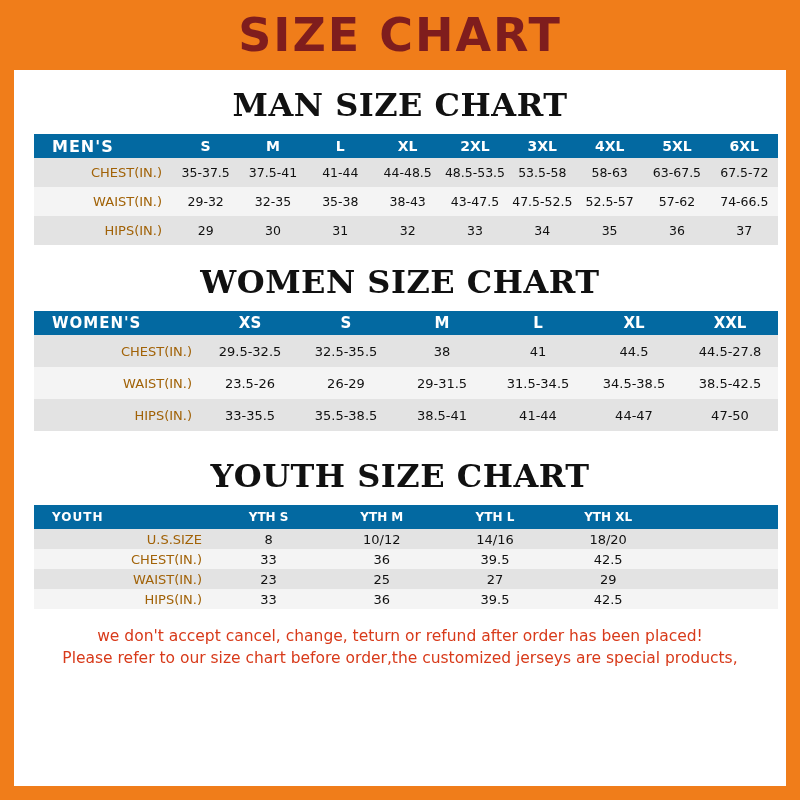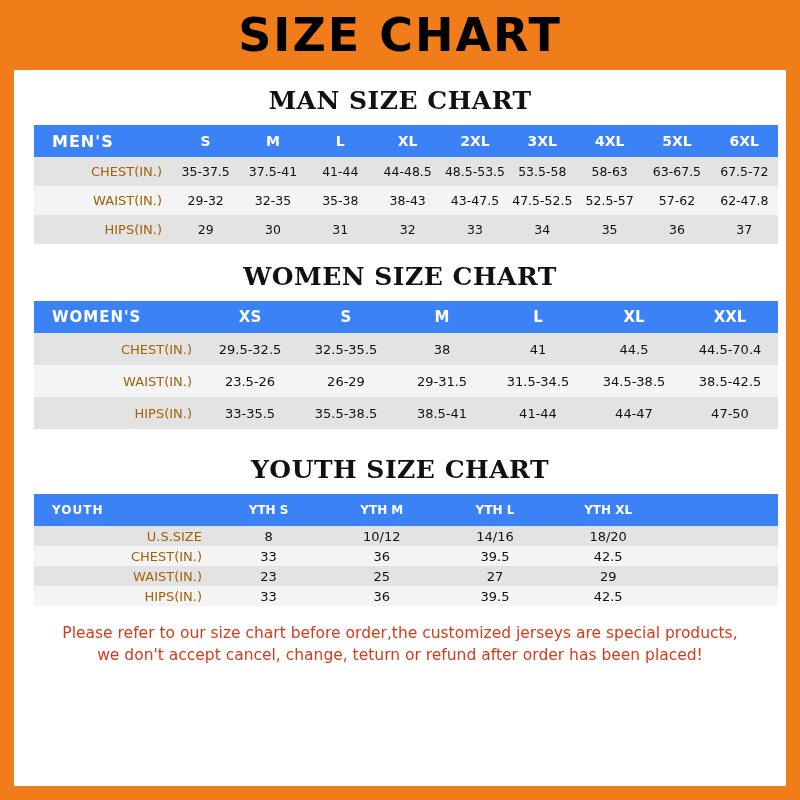--- a/index.html
+++ b/index.html
@@ -28,32 +28,32 @@
     display: flex;
     align-items: center;
     justify-content: center;
     margin: 0 -14px;
   }
   .banner-title {
     font-family: "DejaVu Sans", sans-serif;
     font-weight: bold;
     font-size: 46px;
     letter-spacing: 2px;
-    color: #000000;
+    color: #7f1d1d;
     line-height: 1;
   }
   .content {
     padding: 0 20px;
     box-sizing: border-box;
   }
   .section-title {
     text-align: center;
     font-family: "DejaVu Serif", serif;
     font-weight: bold;
-    font-size: 25px;
+    font-size: 32px;
     color: #111111;
     letter-spacing: 0.5px;
   }
   .t1 { margin-top: 16px; }
   .t2 { margin-top: 18px; }
   .t3 { margin-top: 26px; }
 
   table {
     border-collapse: collapse;
     width: 744px;
@@ -63,24 +63,24 @@
   table td, table th {
     padding: 0;
     text-align: center;
     font-family: "DejaVu Sans", sans-serif;
     font-size: 12.5px;
     color: #111111;
     height: 29px;
     vertical-align: middle;
   }
   thead th {
-    background: #3b82f6;
+    background: #0369a1;
     color: #ffffff;
     font-size: 14px;
-    height: 32px;
+    height: 24px;
     font-weight: bold;
   }
   thead th.rowlabel {
     text-align: left;
     padding-left: 18px;
     font-size: 16px;
     letter-spacing: 1px;
   }
   tbody tr:nth-child(odd) { background: #e3e3e3; }
   tbody tr:nth-child(even) { background: #f4f4f4; }
@@ -164,21 +164,21 @@
         <tr>
           <td class="rowlabel">WAIST(IN.)</td>
           <td>29-32</td>
           <td>32-35</td>
           <td>35-38</td>
           <td>38-43</td>
           <td>43-47.5</td>
           <td>47.5-52.5</td>
           <td>52.5-57</td>
           <td>57-62</td>
-          <td>62-47.8</td>
+          <td>74-66.5</td>
         </tr>
         <tr>
           <td class="rowlabel">HIPS(IN.)</td>
           <td>29</td>
           <td>30</td>
           <td>31</td>
           <td>32</td>
           <td>33</td>
           <td>34</td>
           <td>35</td>
@@ -203,21 +203,21 @@
         </tr>
       </thead>
       <tbody>
         <tr>
           <td class="rowlabel">CHEST(IN.)</td>
           <td>29.5-32.5</td>
           <td>32.5-35.5</td>
           <td>38</td>
           <td>41</td>
           <td>44.5</td>
-          <td>44.5-70.4</td>
+          <td>44.5-27.8</td>
         </tr>
         <tr>
           <td class="rowlabel">WAIST(IN.)</td>
           <td>23.5-26</td>
           <td>26-29</td>
           <td>29-31.5</td>
           <td>31.5-34.5</td>
           <td>34.5-38.5</td>
           <td>38.5-42.5</td>
         </tr>
@@ -276,20 +276,20 @@
           <td>33</td>
           <td>36</td>
           <td>39.5</td>
           <td>42.5</td>
           <td></td>
         </tr>
       </tbody>
     </table>
 
     <div class="footer-note">
+      <div>we don't accept cancel, change, teturn or refund after order has been placed!</div>
       <div>Please refer to our size chart before order,the customized jerseys are special products,</div>
-      <div>we don't accept cancel, change, teturn or refund after order has been placed!</div>
     </div>
 
   </div>
 
   <div class="bottom-bar"></div>
 </div>
 
 </body></html>

